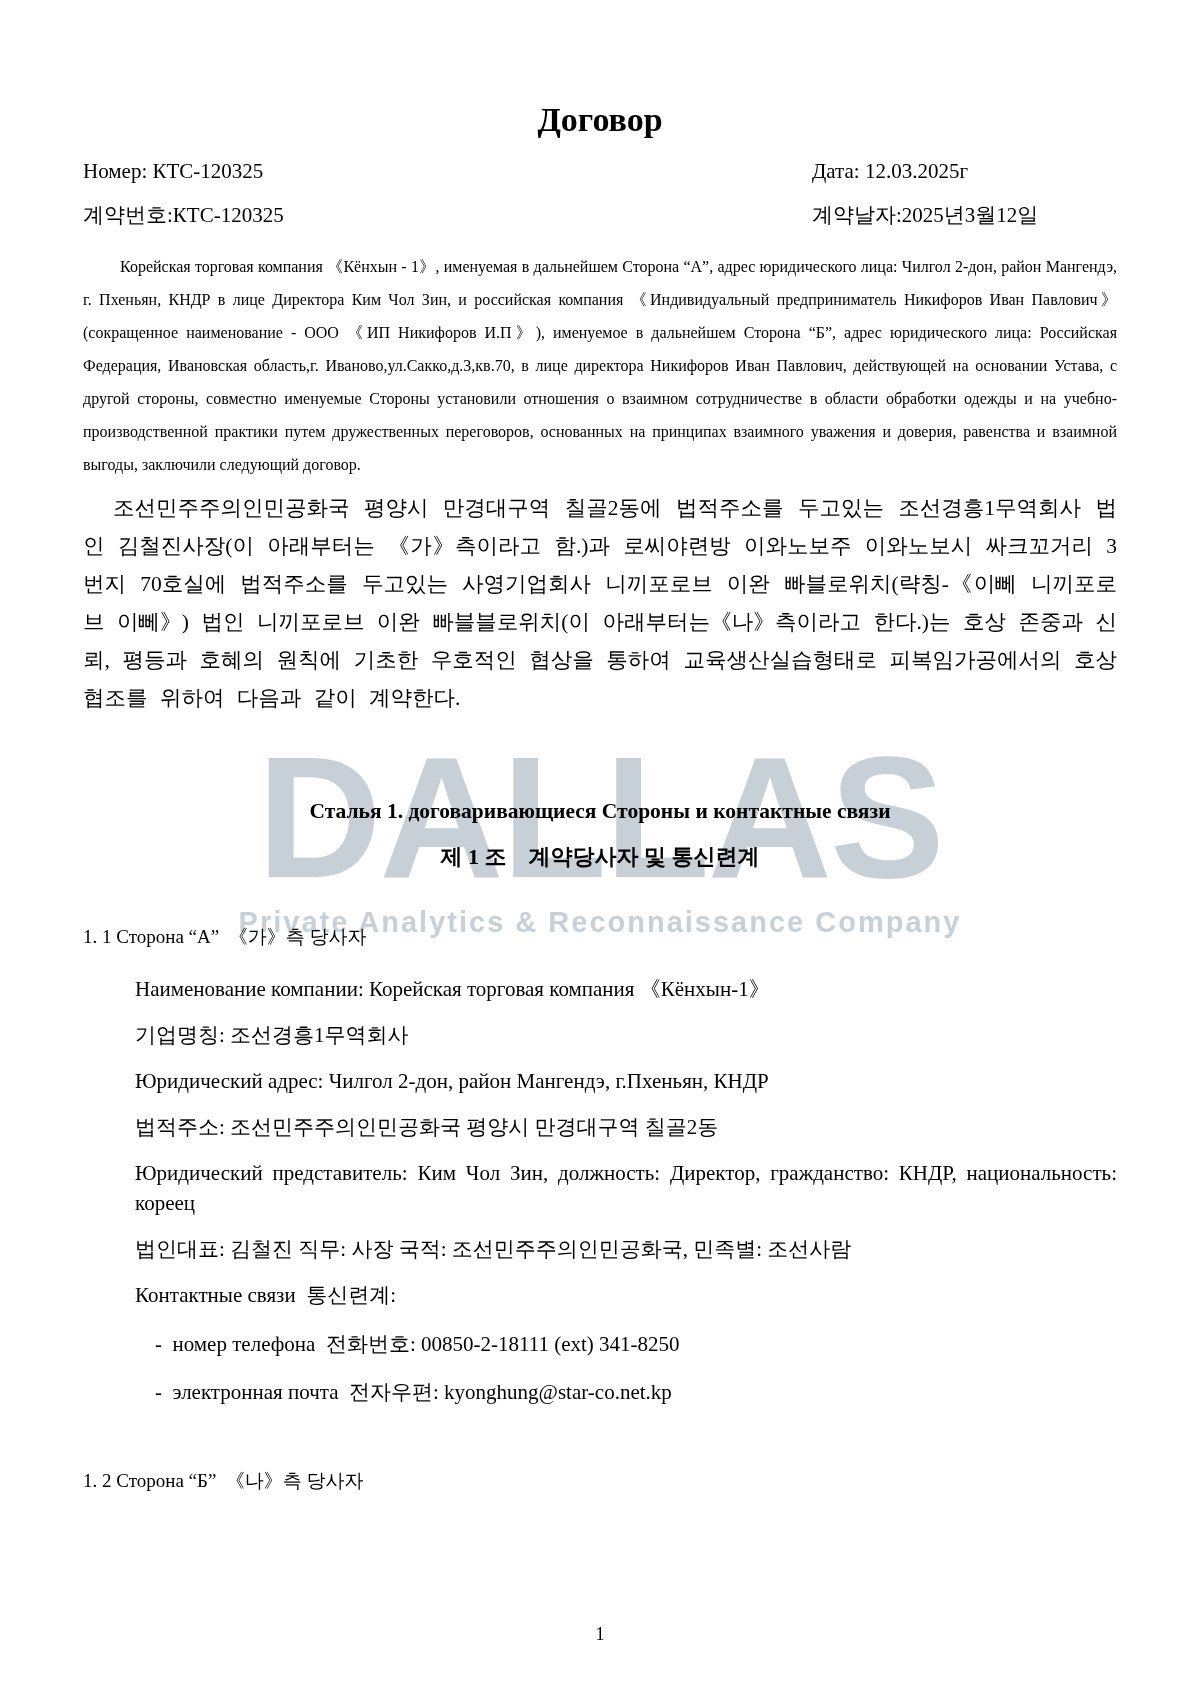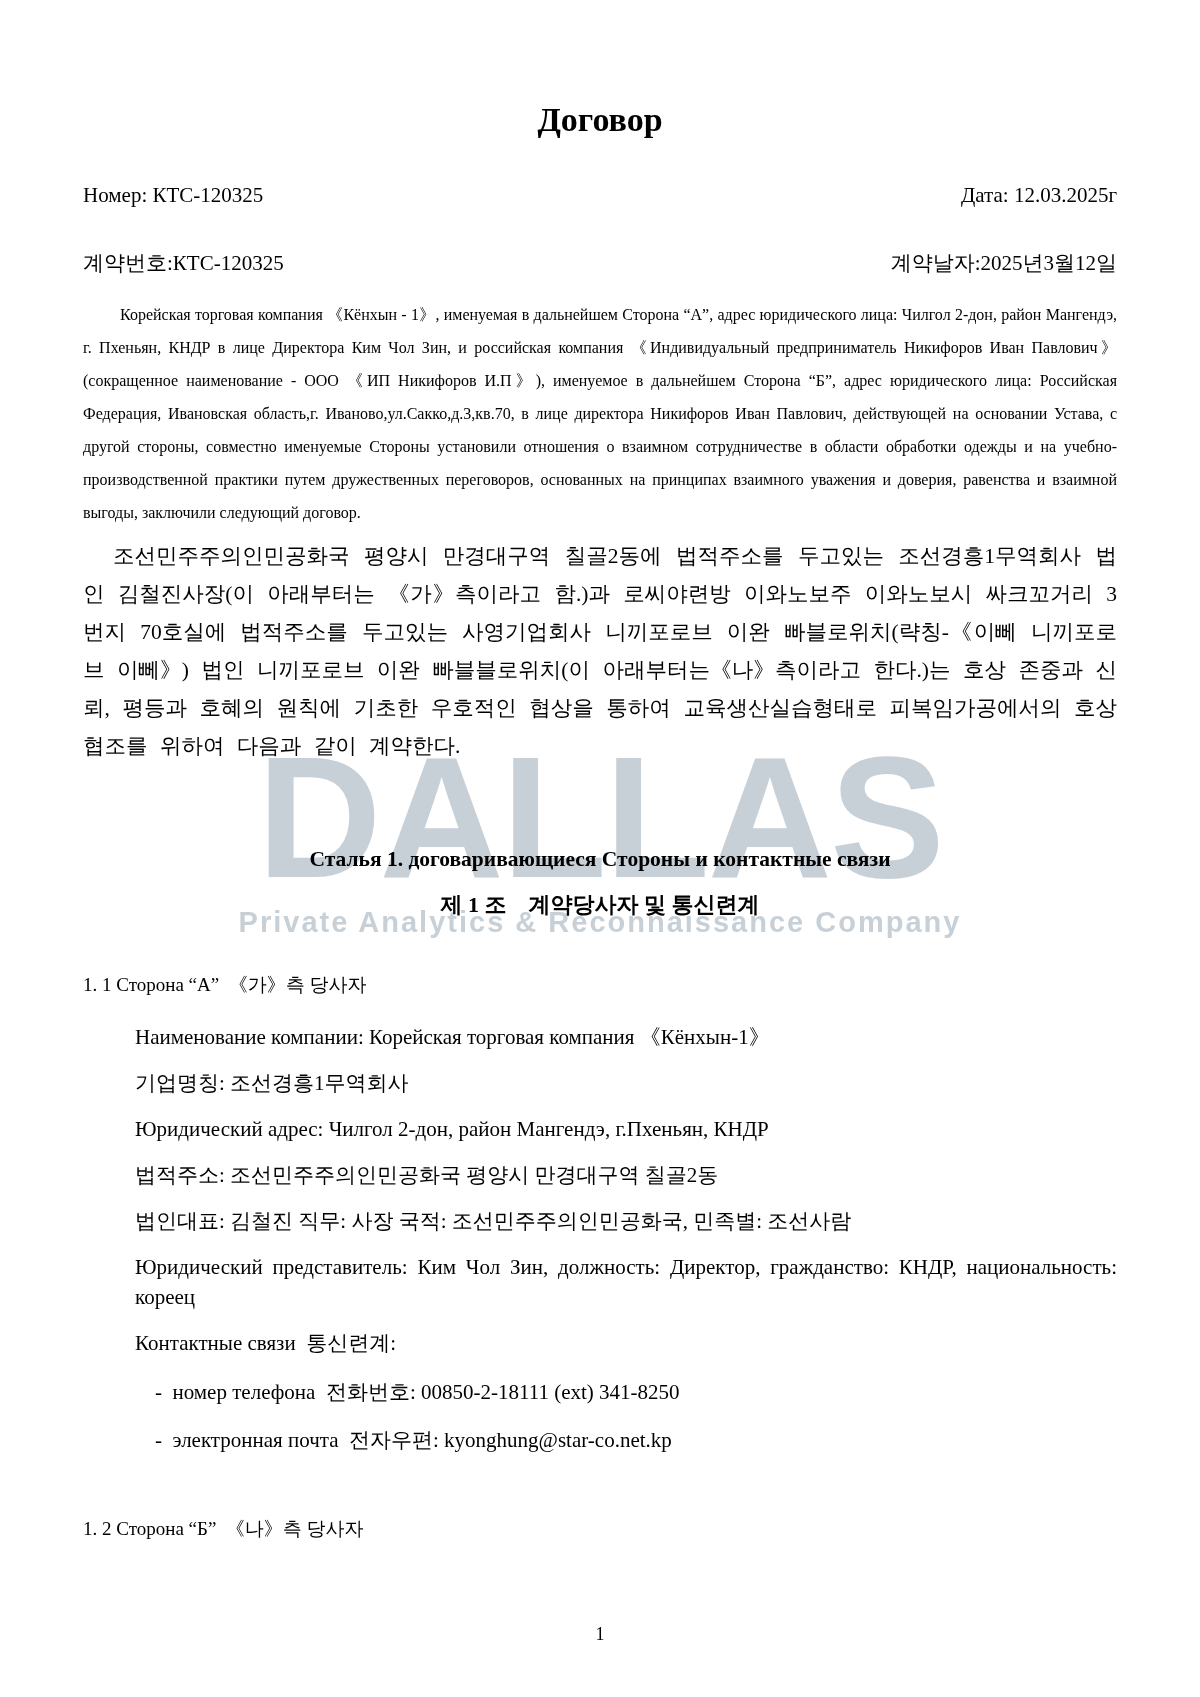--- a/index.html
+++ b/index.html
@@ -56,21 +56,21 @@
     line-height:46px;
     letter-spacing:20px;
   }
   .hrow{
     display:flex;
     justify-content:space-between;
     align-items:baseline;
     font-size:21px;
     margin-top:17px;
   }
-  .hrow .hright{width:305px;text-align:right;margin-top:24px;}
+  .hrow .hright{width:305px;text-align:left;}
   .para{
     margin:0;
     text-align:justify;
   }
   .para.ru{
     margin-top:21px;
     font-size:16px;
     line-height:33px;
     text-indent:37px;
   }
@@ -146,22 +146,22 @@
     <h2 class="sec sec-ru">Сталья 1. договаривающиеся Стороны и контактные связи</h2>
     <h2 class="sec sec-ko">제 1 조    계약당사자 및 통신련계</h2>
 
     <div class="s-title s11-title">1. 1 Сторона “А”  《가》측 당사자</div>
 
     <div class="items">
       <div class="item">Наименование компании: Корейская торговая компания 《Кёнхын-1》</div>
       <div class="item">기업명칭: 조선경흥1무역회사</div>
       <div class="item">Юридический адрес: Чилгол 2-дон, район Мангендэ, г.Пхеньян, КНДР</div>
       <div class="item">법적주소: 조선민주주의인민공화국 평양시 만경대구역 칠골2동</div>
+      <div class="item">Юридический представитель: Ким Чол Зин, должность: Директор, гражданство: КНДР, национальность: кореец</div>
       <div class="item">법인대표: 김철진 직무: 사장 국적: 조선민주주의인민공화국, 민족별: 조선사람</div>
-      <div class="item">Юридический представитель: Ким Чол Зин, должность: Директор, гражданство: КНДР, национальность: кореец</div>
       <div class="item">Контактные связи  통신련계:</div>
     </div>
 
     <div class="contact">-  номер телефона  전화번호: 00850-2-18111 (ext) 341-8250</div>
     <div class="contact">-  электронная почта  전자우편: kyonghung@star-co.net.kp</div>
 
     <div class="s-title s12-title">1. 2 Сторона “Б”  《나》측 당사자</div>
 
   </div>
 

